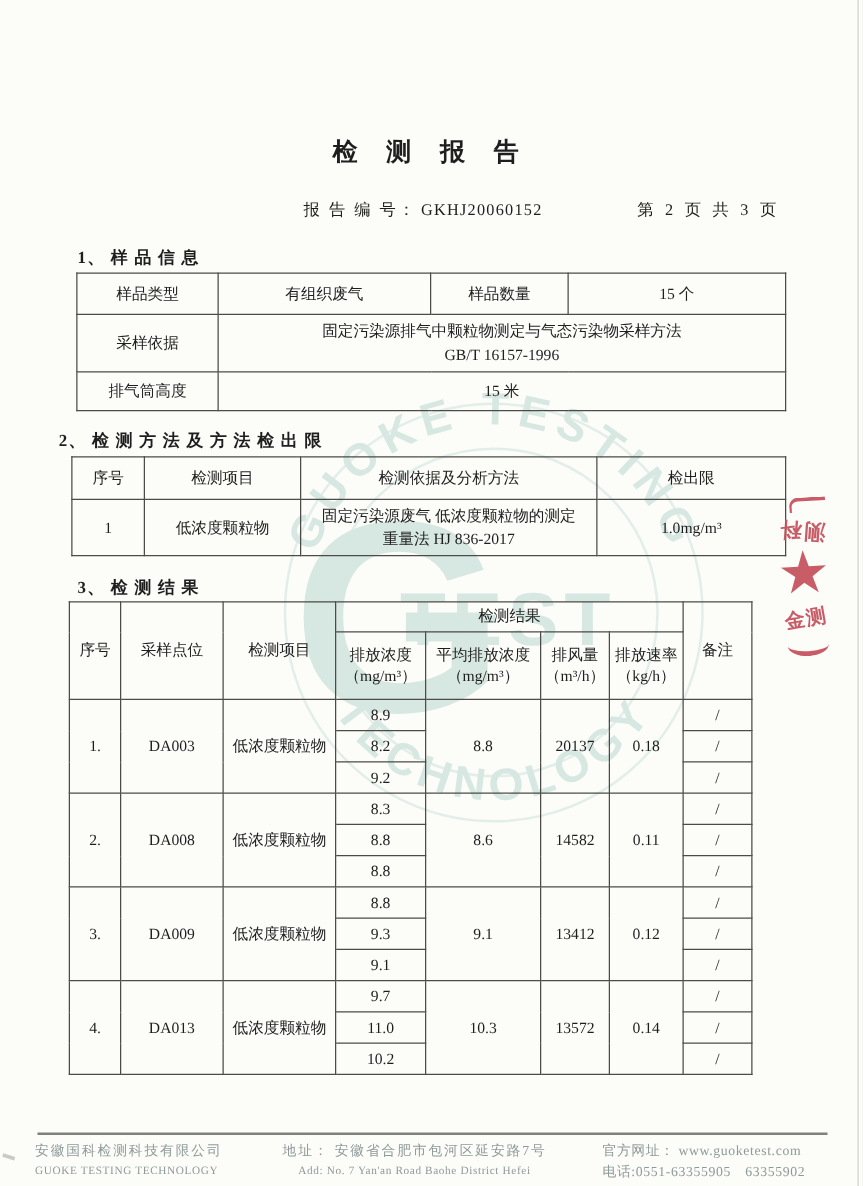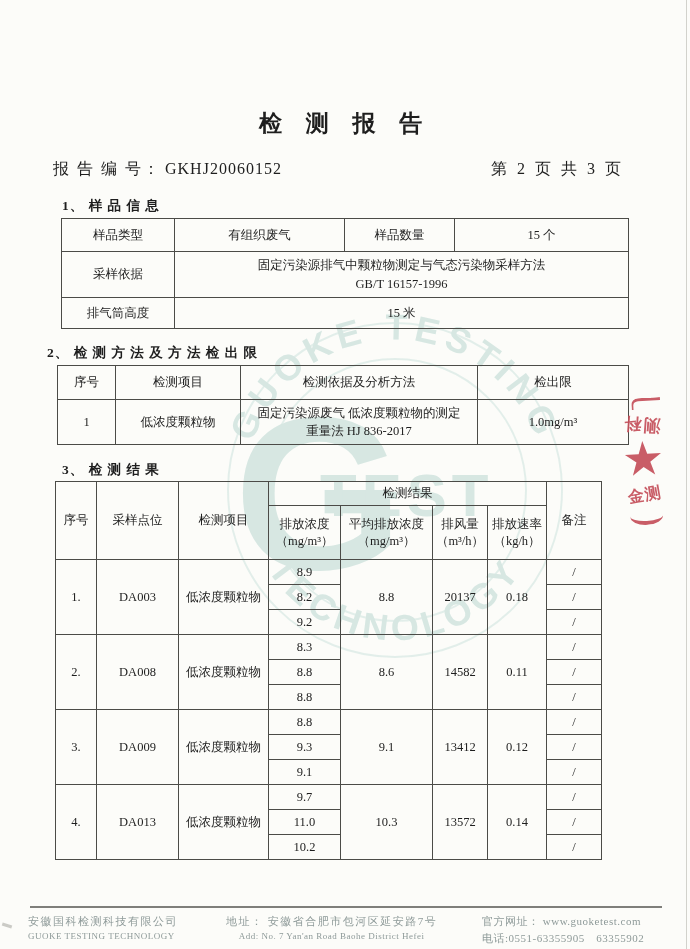--- a/index.html
+++ b/index.html
@@ -16,23 +16,23 @@
   .corner-smudge { position:absolute; left:2px; top:924px; width:10px; height:3px; background:#9a9a94; opacity:.5; transform:rotate(18deg); }
 
   
   .watermark { position:absolute; left:200px; top:295px; z-index:0; opacity:.9; }
 
   
   .layer { position:absolute; left:0; top:0; width:690px; height:949px; z-index:1; }
 
   .doc-title {
     position:absolute; top:108px; left:0; width:100%;
-    text-align:center; font-size:23px; font-weight:bold; letter-spacing:9px;
+    text-align:center; font-size:20px; font-weight:bold; letter-spacing:9px;
   }
-  .meta-line { position:absolute; top:159px; left:53px; right:66px; font-size:16px; }
+  .meta-line { position:absolute; top:159px; left:53px; right:66px; font-size:13px;text-align:center; }
   .report-no-label { letter-spacing:2px; }
   .report-no { letter-spacing:1px; }
   .page-indicator { position:absolute; right:0; top:0; letter-spacing:3px; }
 
   .sec-heading { position:absolute; font-size:13.5px; font-weight:bold; letter-spacing:1px; }
   .h1 { top:197px; left:62px; }
   .h2 { top:344px; left:47px; }
   .h3 { top:461px; left:62px; }
 
   table { border-collapse:collapse; table-layout:fixed; position:absolute; }

